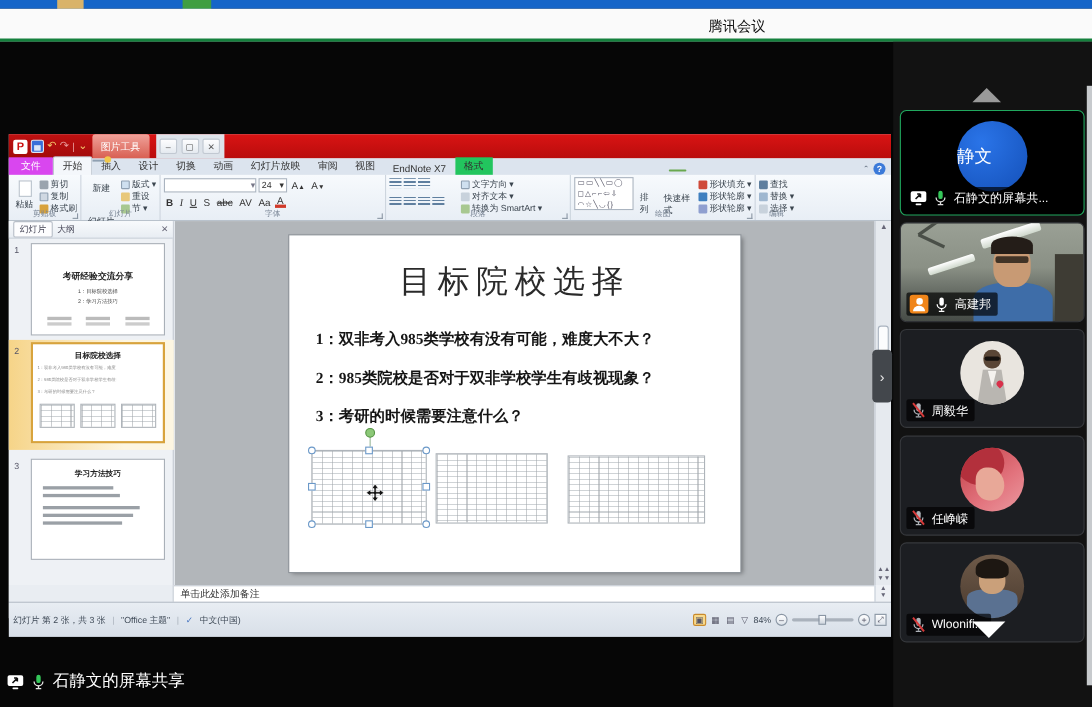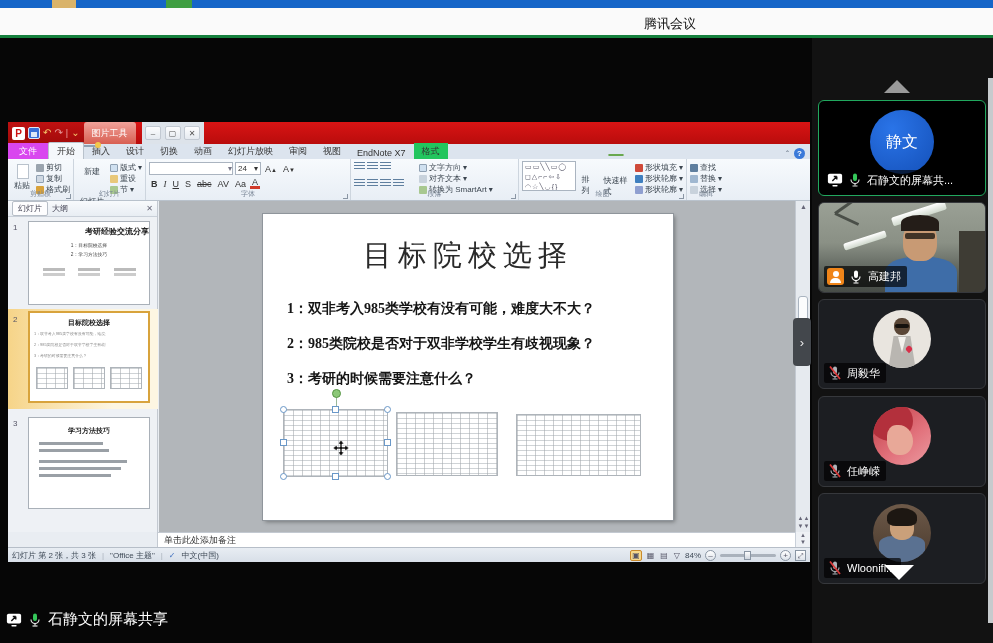--- a/index.html
+++ b/index.html
@@ -81,21 +81,21 @@
   .ppt-main { position:absolute; left:0; top:79px; width:802px; height:331px; }
   .thumbs { position:absolute; left:0; top:0; width:150px; height:331px; background:#eef1f5; border-right:1px solid #c3c9d1; }
   .thumbs-hd { height:16px; display:flex; align-items:center; gap:4px; font-size:8px; color:#445; background:linear-gradient(#f8fafc,#e8edf3); border-bottom:1px solid #c9d0d9; padding:0 4px; }
   .th-tab.sel { background:#fdfdfe; border:1px solid #b7bec7; padding:1px 5px; border-radius:2px; }
   .th-close { margin-left:auto; color:#667; font-size:8px; }
   .thumb-row { position:absolute; left:0; width:150px; }
   .t-num { position:absolute; left:5px; top:2px; font-size:8px; color:#556; }
   .t-frame { position:absolute; left:20px; width:122px; background:#fff; border:1px solid #a9b0b8; overflow:hidden; }
   .row2bg { position:absolute; left:0; top:-4px; width:150px; height:100px; background:linear-gradient(90deg,#f6d488,#fdf6e2 70%); }
   .t-frame.sel2 { border:2px solid #d8a33c; }
-  .t1-title { text-align:right; font-weight:bold; font-size:8px; margin-top:4px; color:#222; }
+  .t1-title { text-align:center; font-weight:bold; font-size:8px; margin-top:24px; color:#222; }
   .t1-line { text-align:center; font-size:6px; color:#444; margin-top:4px; transform:scale(.8); }
   .t1-foot { display:flex; justify-content:space-evenly; margin-top:9px; }
   .t1-foot i { width:22px; height:3px; background:#bbb; box-shadow:0 5px 0 #ccc; }
   .t2-title { text-align:center; font-weight:bold; font-size:7px; margin-top:5px; color:#222; }
   .t2-line { font-size:6px; color:#888; margin:2px 4px 0; white-space:nowrap; overflow:hidden; transform:scale(.65); transform-origin:left; }
   .t2-tables { display:flex; gap:5px; margin:6px 6px 0; }
   .t2-tables i { width:32px; height:22px; }
   .t3-title { text-align:center; font-weight:bold; font-size:7px; margin-top:8px; color:#222; }
   .bars { padding:6px 10px 0; }
   .bars i { display:block; height:3px; background:#9aa0a6; margin-bottom:4px; }
@@ -126,21 +126,21 @@
   .vscroll { position:absolute; right:0; top:0; width:15px; height:331px; background:#e6eaef; border-left:1px solid #c3c9d1; }
   .vs-up { position:absolute; top:2px; left:0; width:15px; text-align:center; font-size:7px; color:#667; }
   .vs-thumb { position:absolute; top:95px; left:2px; width:10px; height:42px; background:#fbfcfd; border:1px solid #aab4c0; border-radius:3px; }
   .vs-bot { position:absolute; bottom:2px; left:0; width:15px; text-align:center; font-size:6px; color:#667; line-height:8px; }
 
   
   .ppt-notes { position:absolute; left:0; top:410px; width:802px; height:15px; display:flex; }
   .notes-left { width:150px; background:#e9edf2; border-right:1px solid #c3c9d1; }
   .notes-body { flex:1; background:#fff; border-top:1px solid #c3c9d1; font-size:9px; color:#333; padding:1px 0 0 6px; }
   .notes-sc { width:15px; background:#eef1f5; border-left:1px solid #c9d0d9; font-size:6px; color:#667; text-align:center; line-height:7px; }
-  .ppt-status { position:absolute; left:0; top:425px; width:802px; height:15px; background:linear-gradient(#e8edf3,#d8dfe8); border-top:1px solid #b6bec8;
+  .ppt-status { position:absolute; left:0; top:425px; width:802px; height:32px; background:linear-gradient(#e8edf3,#d8dfe8); border-top:1px solid #b6bec8;
     display:flex; align-items:center; font-size:8px; color:#3f4a57; padding:0 4px; gap:6px; }
   .st-sep { color:#aab2bc; }
   .st-right { margin-left:auto; display:flex; align-items:center; gap:4px; }
   .viewbtn { font-size:8px; color:#556; padding:0 1px; }
   .viewbtn.sel { background:#f7d98c; border:1px solid #c98a2c; border-radius:2px; }
   .zoom-track { width:56px; height:3px; background:#aab2bc; border-radius:2px; position:relative; }
   .zoom-thumb { position:absolute; left:24px; top:-3px; width:7px; height:9px; background:linear-gradient(#fdfdfe,#cfd6de); border:1px solid #8a96a4; }
   .zbtn { width:11px; height:11px; border-radius:50%; border:1px solid #8a96a4; background:linear-gradient(#fff,#dde3ea); color:#556; font-size:8px; text-align:center; line-height:9px; }
   .fitbtn { width:11px; height:11px; border:1px solid #8a96a4; background:linear-gradient(#fff,#dde3ea); color:#556; font-size:7px; text-align:center; line-height:10px; }
 
@@ -159,21 +159,21 @@
   .arrow-down { position:absolute; left:72px; top:527px; width:0; height:0; border-left:15px solid transparent; border-right:15px solid transparent; border-top:15px solid #fff; z-index:5; }
 
   .tile { position:absolute; left:6px; width:168px; border-radius:6px; background:#1c1e22; border:1px solid #36383c; overflow:hidden; }
   .tile1 { top:62px;  height:96px; border:1px solid #21a85e; background:#000; }
   .tile2 { top:164px; height:91px; }
   .tile3 { top:261px; height:90px; }
   .tile4 { top:358px; height:91px; }
   .tile5 { top:455px; height:91px; }
 
   .av-circle { position:absolute; left:50%; top:44%; transform:translate(-50%,-50%); border-radius:50%; }
-  .av-blue { width:64px; height:64px; background:radial-gradient(circle at 35% 30%,#2a74e8,#1450b8); display:flex; align-items:center; justify-content:center; color:#fff; font-size:16px; }
+  .av-blue { width:64px; height:64px; background:radial-gradient(circle at 35% 30%,#2a74e8,#1450b8); display:flex; align-items:center; color:#fff; font-size:16px; }
   .av-img { width:58px; height:58px; overflow:hidden; position:relative; }
   .av-suit { background:#e9e5df; }
   .suit-head { position:absolute; left:21px; top:8px; width:16px; height:17px; background:#5a4636; border-radius:45%; }
   .suit-glasses { position:absolute; left:22px; top:14px; width:14px; height:4px; background:#15110e; border-radius:2px; }
   .suit-body { position:absolute; left:8px; top:26px; width:42px; height:32px; background:#b9b6b1; clip-path:polygon(18% 100%,30% 0,70% 0,82% 100%); }
   .suit-shirt { position:absolute; left:25px; top:27px; width:8px; height:16px; background:#f4f2ee; clip-path:polygon(0 0,100% 0,50% 100%); }
   .suit-heart { position:absolute; left:33px; top:36px; width:6px; height:6px; background:#d8304a; border-radius:50% 50% 0 50%; transform:rotate(45deg); }
   .av-anime { background:linear-gradient(140deg,#c6464e 10%,#e2737d 60%,#eb9aa0); }
   .anime-hair { position:absolute; left:-4px; top:-6px; width:44px; height:40px; background:#b3303c; border-radius:50%; }
   .anime-face { position:absolute; left:14px; top:18px; width:26px; height:30px; background:#e8a898; border-radius:40% 60% 50% 50%; }

